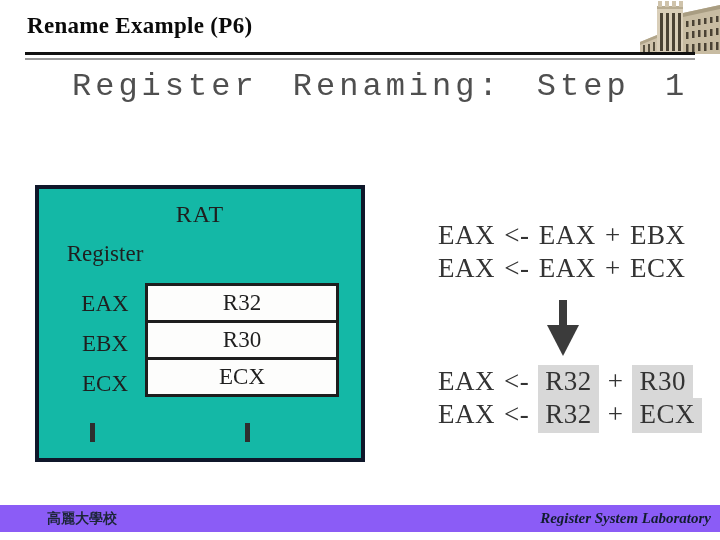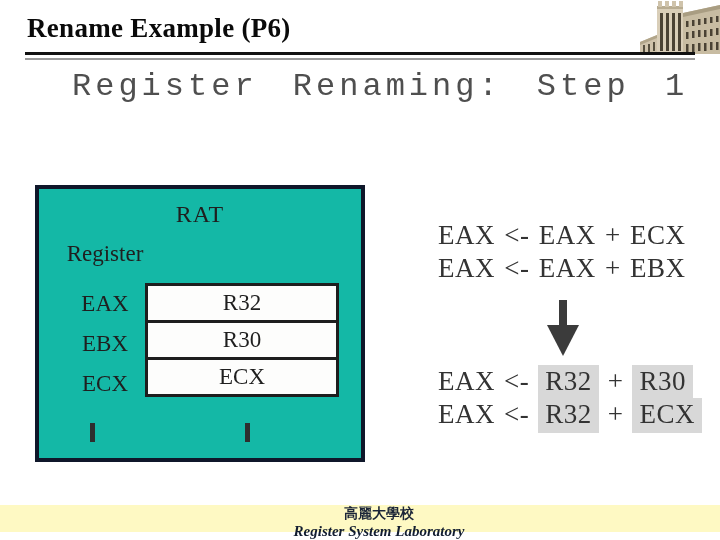--- a/index.html
+++ b/index.html
@@ -8,21 +8,21 @@
     background: #ffffff;
     position: relative;
     overflow: hidden;
     font-family: "Liberation Serif", serif;
   }
 
   
   .title {
     position: absolute; left: 27px; top: 13px;
     font-family: "Liberation Serif", serif;
-    font-weight: bold; font-size: 27px; color: #0a0a0a;
+    font-weight: bold; font-size: 23px; color: #0a0a0a;
     letter-spacing: 0.3px;
   }
   .rule-black {
     position: absolute; left: 25px; top: 52px;
     width: 670px; height: 3px; background: #111;
   }
   .rule-gray {
     position: absolute; left: 25px; top: 58px;
     width: 670px; height: 2px; background: #9a9a9a;
   }
@@ -109,25 +109,24 @@
 
   .down-arrow {
     position: absolute; left: 546px; top: 300px;
     width: 34px; height: 56px;
   }
 
   
   .footer-bar {
     position: absolute; left: 0; top: 505px;
     width: 720px; height: 27px;
-    background: #fef9c3;
+    background: #8b5cf6;
     display: flex; align-items: center; justify-content: space-between;
     box-sizing: border-box;
     padding: 0 9px 0 47px;
-    flex-direction: column;
   }
   .footer-left {
     font-family: "Liberation Serif", serif;
     font-weight: bold; font-size: 14px; color: #1c2638;
   }
   .footer-right {
     font-family: "Liberation Serif", serif;
     font-weight: bold; font-style: italic;
     font-size: 15px; color: #121d30;
   }
@@ -195,22 +194,22 @@
     <div class="phys-cell">R32</div>
     <div class="phys-cell">R30</div>
     <div class="phys-cell">ECX</div>
   </div>
 
   <div class="tick tick-l"></div>
   <div class="tick tick-r"></div>
 </div>
 
 <div class="eq eq-top">
+  <div class="eq-line">EAX &lt;- EAX + EBX</div>
   <div class="eq-line">EAX &lt;- EAX + ECX</div>
-  <div class="eq-line">EAX &lt;- EAX + EBX</div>
 </div>
 
 <svg class="down-arrow" viewBox="0 0 34 56" xmlns="http://www.w3.org/2000/svg">
   <rect x="13" y="0" width="8" height="27" fill="#3b3b3b"></rect>
   <polygon points="1,25 33,25 17,56" fill="#3b3b3b"></polygon>
 </svg>
 
 <div class="eq eq-bottom">
   <div class="eq-line">
     <span class="tok">EAX</span>

